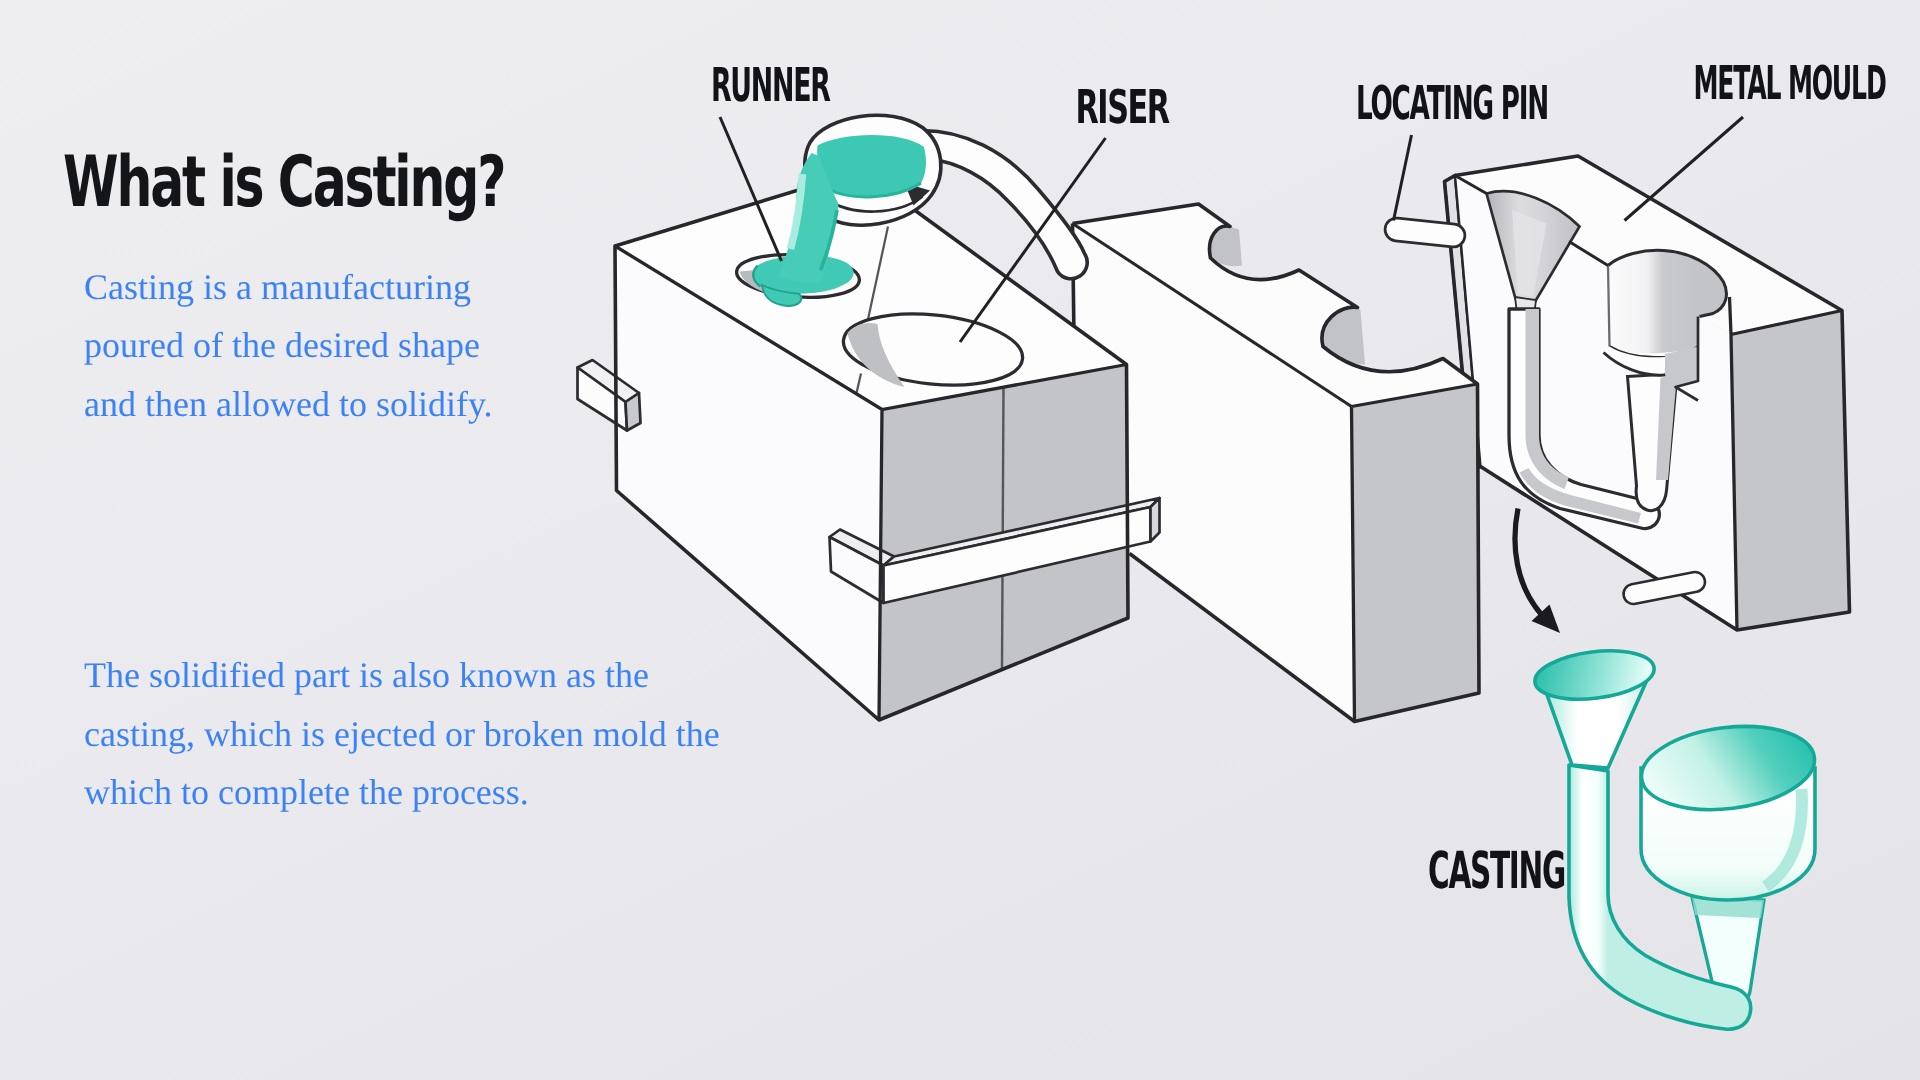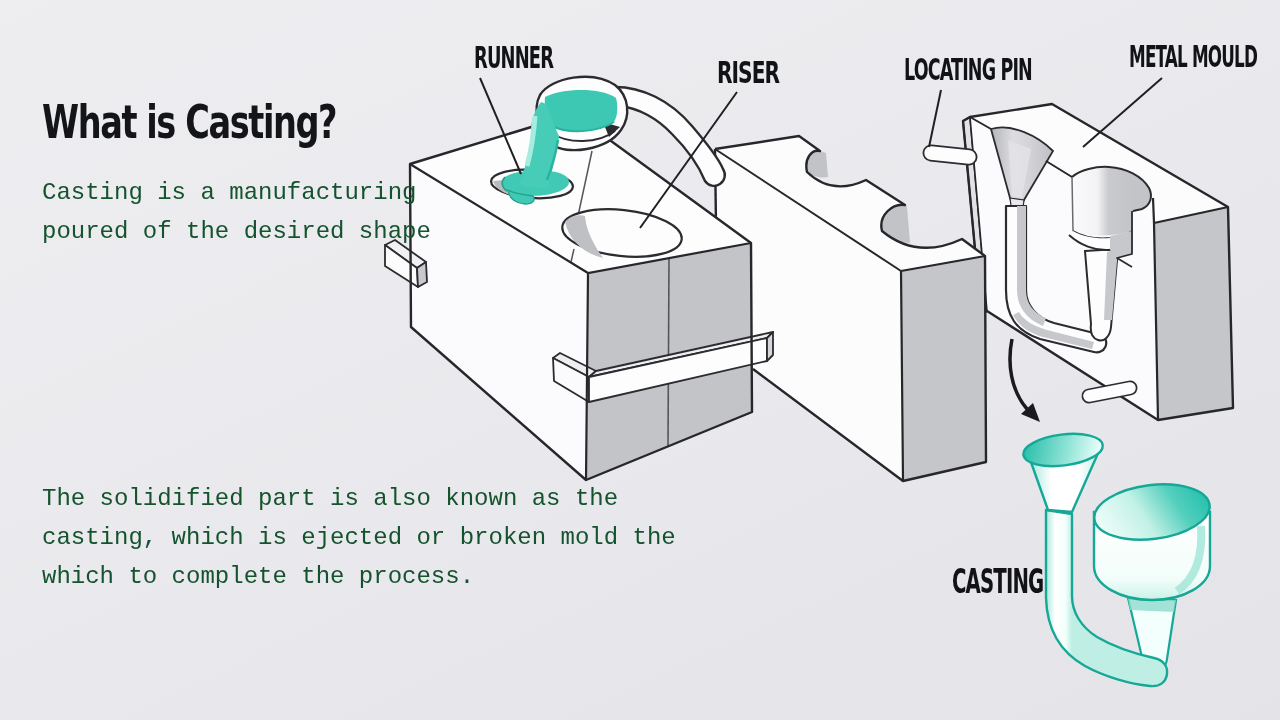--- a/index.html
+++ b/index.html
@@ -13,26 +13,26 @@
   .stage{position:absolute;inset:0;width:1280px;height:720px;}
   svg.scene{position:absolute;left:0;top:0;width:1280px;height:720px;}
 
   .title{
     position:absolute;left:42px;top:94px;
     font-family:"DejaVu Sans",sans-serif;font-weight:bold;font-size:47px;
     color:#141518;letter-spacing:-2px;white-space:nowrap;
     transform:scaleX(0.715);transform-origin:left top;
   }
   .para{
-    position:absolute;left:42px;color:#14532d;
-    font-family:Liberation Mono, monospace;font-size:24px;line-height:39px;
+    position:absolute;left:56px;color:#3b82f6;
+    font-family:Liberation Serif, serif;font-size:24px;line-height:39px;
     letter-spacing:0px;white-space:nowrap;
   }
   .para.p1{top:173px;}
-  .para.p2{top:432px;margin-top:47px;}
+  .para.p2{top:432px;}
 
   .diagram-label{
     position:absolute;font-family:"DejaVu Sans",sans-serif;font-weight:bold;
     font-size:31px;color:#121316;letter-spacing:-1.5px;white-space:nowrap;
     transform-origin:left top;
   }
 </style>
 </head>
 <body>
 
@@ -234,20 +234,21 @@
         <path d="M1040,422 L1021,414 L1033,403 Z" fill="#1b1b1f"></path>
       </g>
     </g>
   </svg>
 
   <h1 class="title">What is Casting?</h1>
 
   <div class="para p1">
     <div>Casting is a manufacturing</div>
     <div>poured of the desired shape</div>
+    <div>and then allowed to solidify.</div>
   </div>
 
   <div class="para p2">
     <div>The solidified part is also known as the</div>
     <div>casting, which is ejected or broken mold the</div>
     <div>which to complete the process.</div>
   </div>
 
   <div class="diagram-label" style="left:474px;top:39px;transform:scaleX(0.577);">RUNNER</div>
   <div class="diagram-label" style="left:717px;top:54px;transform:scaleX(0.651);">RISER</div>

